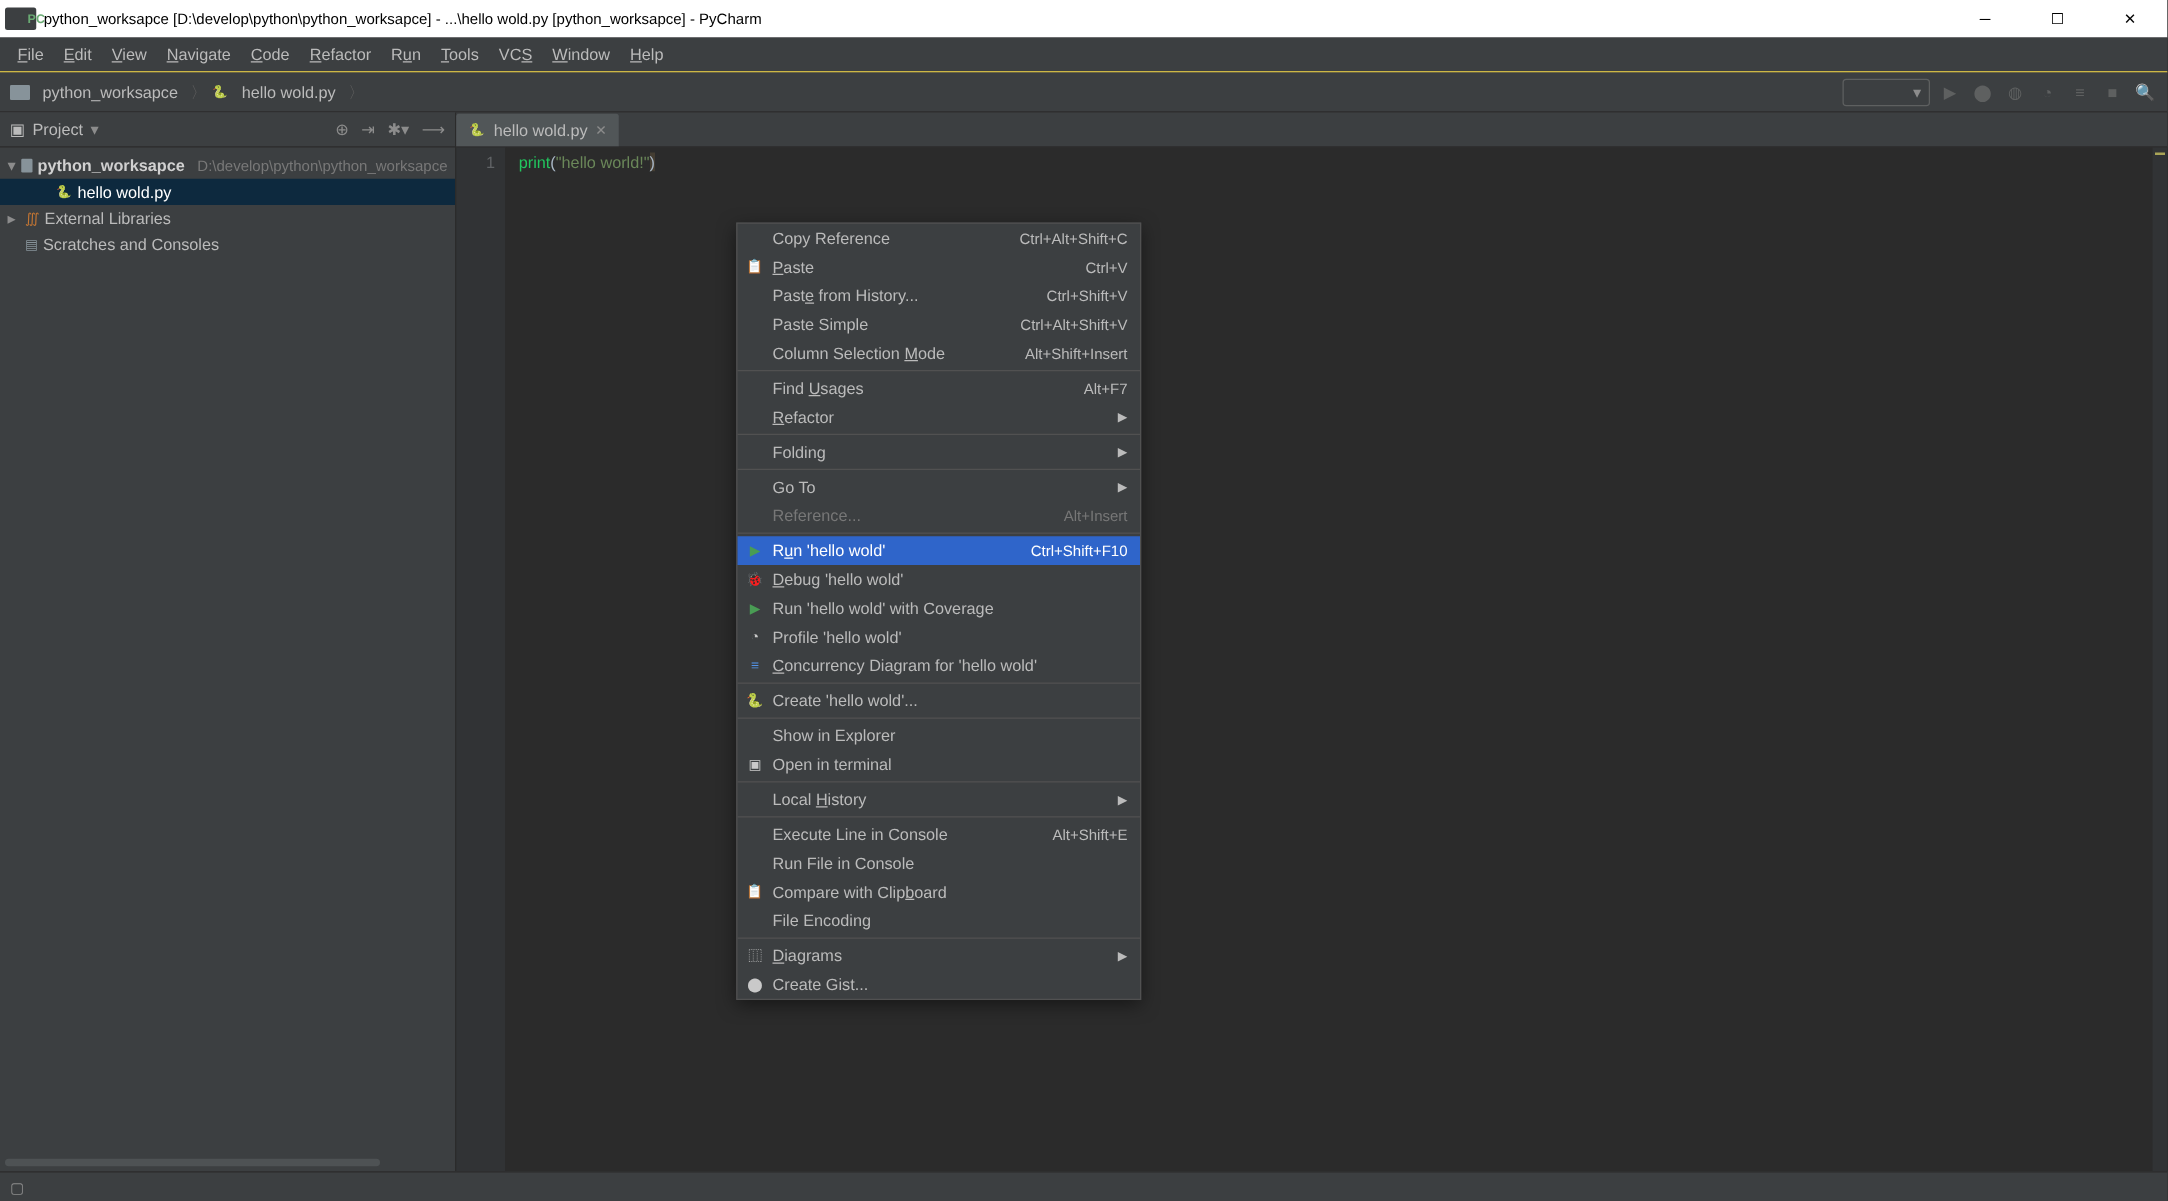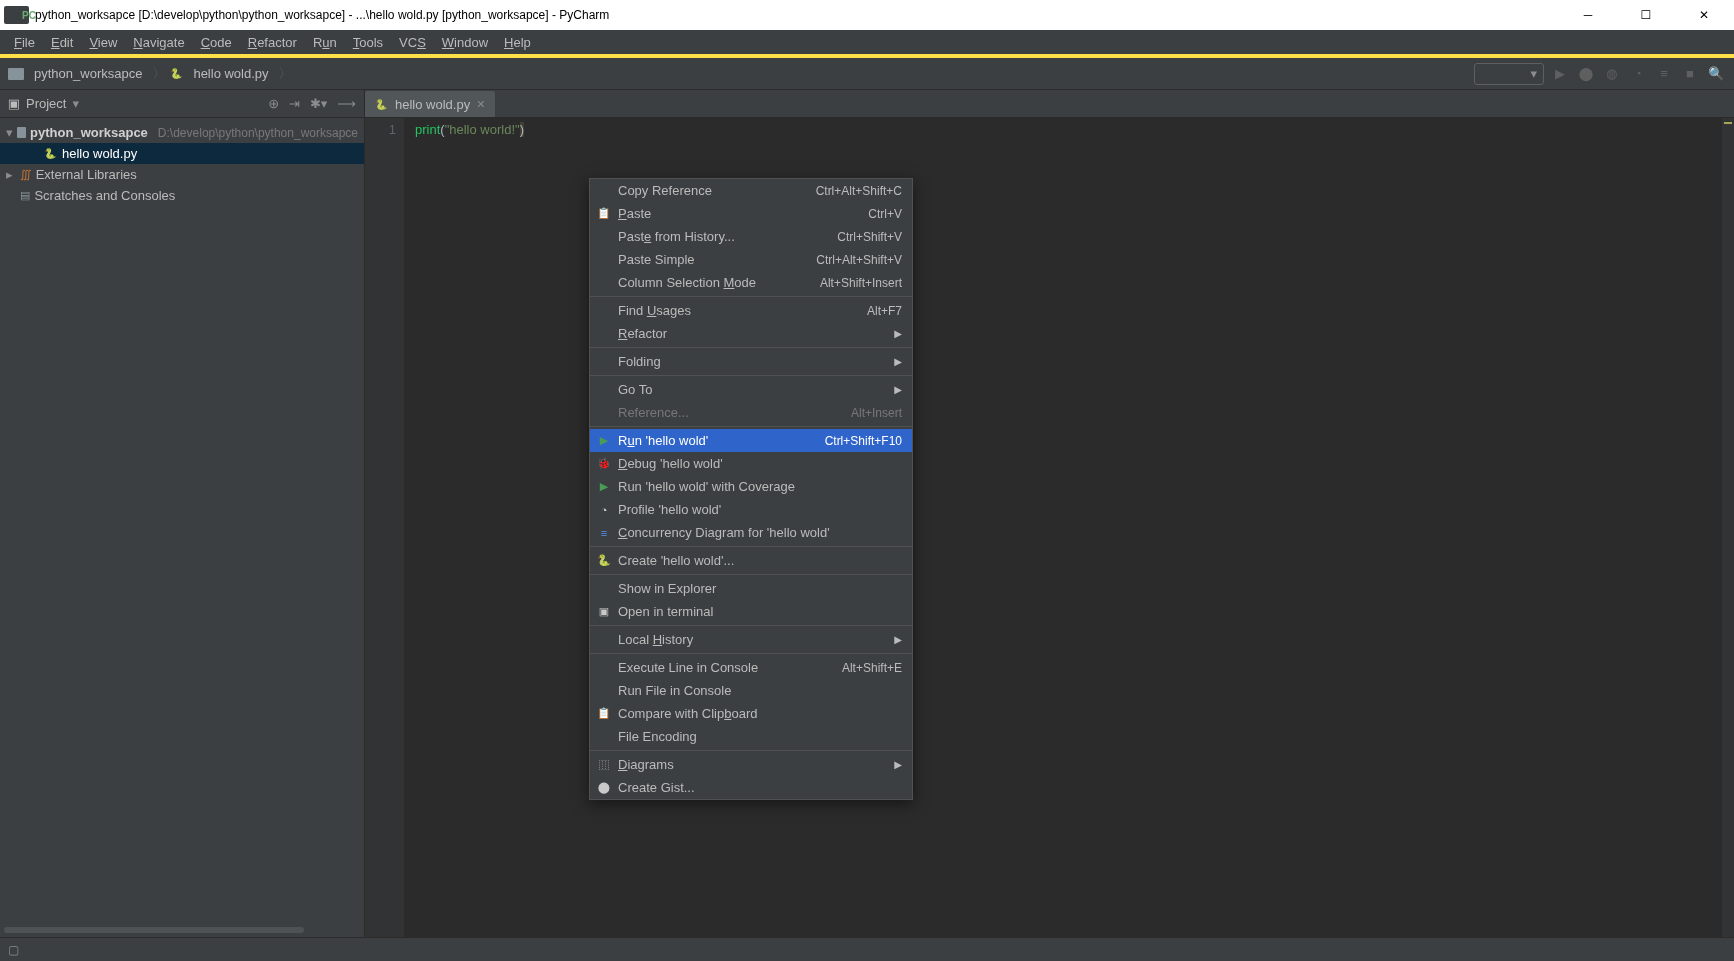--- a/index.html
+++ b/index.html
@@ -6,21 +6,21 @@
 body { background: #3c3f41; color: #bbbbbb; font-size: 13px; overflow: hidden; width: 1734px; height: 961px; position: relative; }
 
 
 .titlebar { background: #ffffff; height: 30px; display: flex; align-items: center; padding: 0 4px; color: #000; }
 .titlebar-icon { width: 18px; height: 18px; background: #3c3f41; border-radius: 2px; display: flex; align-items: center; justify-content: center; color: #6aab73; font-size: 10px; font-weight: bold; margin-right: 6px; padding-left: 25px; }
 .titlebar-text { font-size: 12px; flex: 1; }
 .win-controls { display: flex; gap: 22px; margin-right: 8px;}
 .win-btn { width: 36px; height: 28px; display:flex; align-items:center; justify-content:center; font-size:12px; }
 
 
-.menubar { background: #3c3f41; height: 28px; display: flex; align-items: center; padding: 0 6px; border-bottom: 4px solid #fde047; }
+.menubar { background: #3c3f41; height: 28px; display: flex; align-items: center; padding: 0 6px; border-bottom: 1px solid #fde047; }
 .menu-item { padding: 3px 8px; color: #bbbbbb; cursor: pointer; }
 .menu-item u { text-decoration: underline; }
 
 
 .navbar { background: #3c3f41; height: 32px; display: flex; align-items: center; padding: 0 8px; border-bottom: 1px solid #2b2b2b; }
 .breadcrumb { display: flex; align-items: center; gap: 4px; flex: 1; }
 .bc-folder-icon { width: 16px; height: 12px; background: #87939a; border-radius: 1px; }
 .bc-item { padding: 3px 6px; border-radius: 3px; color: #bbbbbb; }
 .bc-sep { color: #5e5e5e; }
 .py-icon { display:inline-flex; width:14px; height:14px; align-items:center; justify-content:center; font-size:10px; color:#9e7bb0; }

